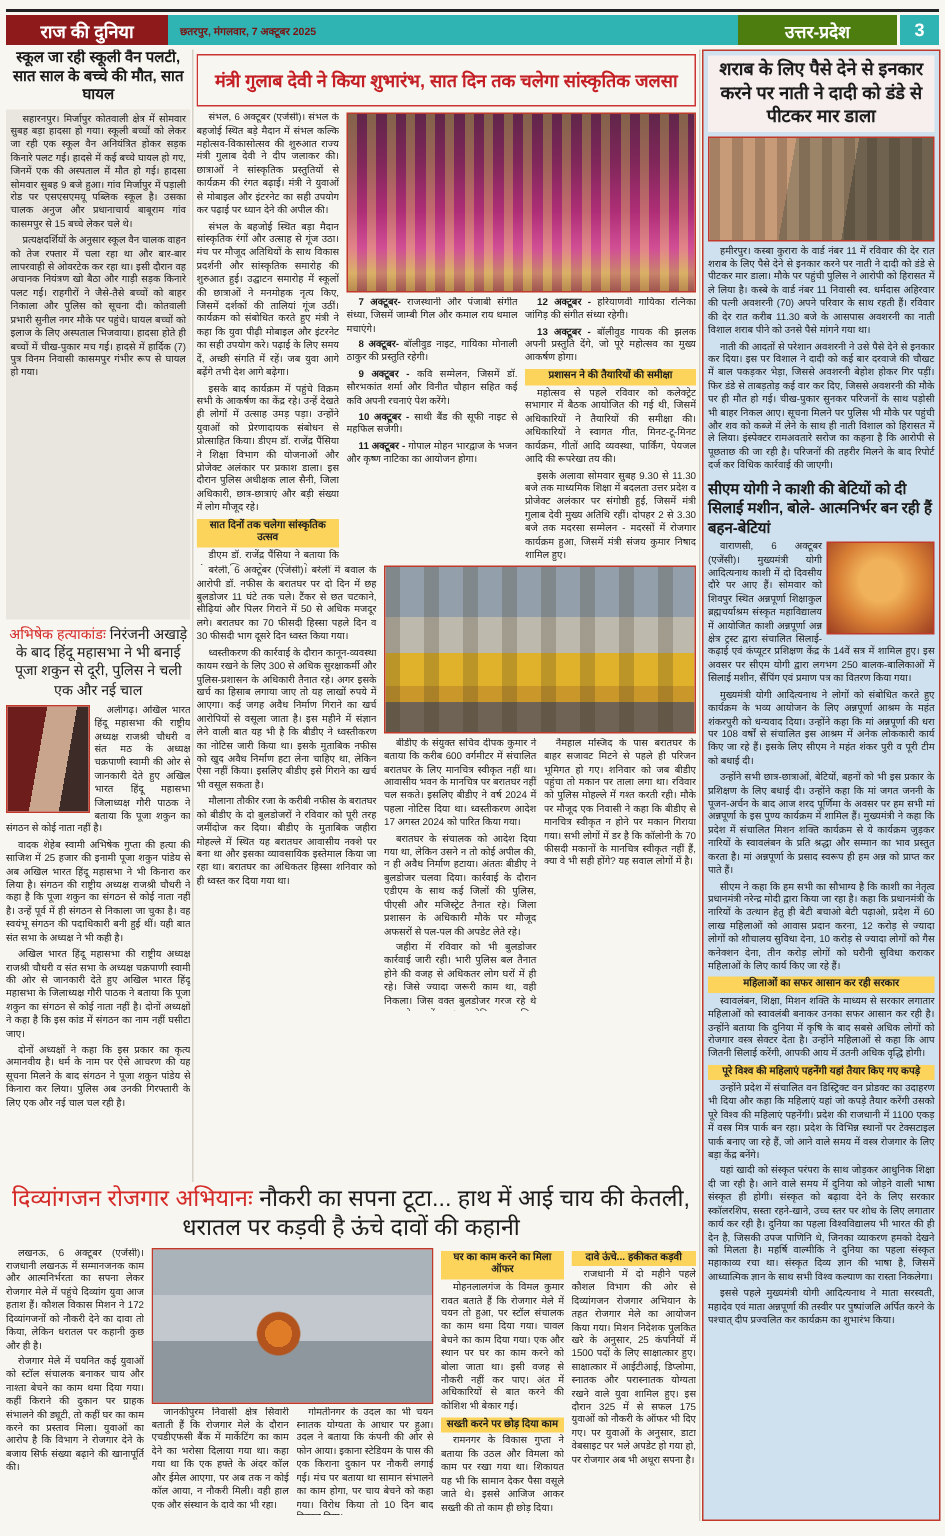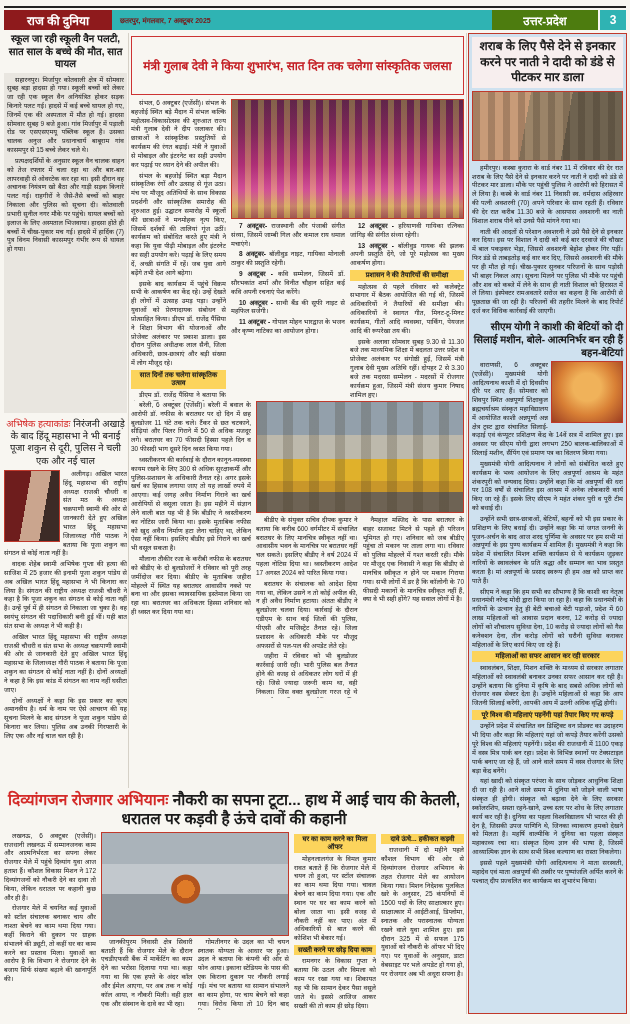--- a/index.html
+++ b/index.html
@@ -26,25 +26,25 @@
   .body-txt { font-size:6.5px; line-height:1.36; text-align:justify; color:#1c1c1c; }
   .body-txt p { text-indent:8px; margin-bottom:2px; }
   .subhead-y { display:block; background:#fcd45c; font-weight:bold; font-size:6.8px; text-align:center; padding:1px 2px; margin:2px 0; line-height:1.25; }
   .red { color:#d42a28; }
 
   
   .hl-school { font-size:10px; font-weight:bold; line-height:1.25; text-align:center; margin-bottom:2px; }
   .gray-panel { background:#e9e6e0; padding:3px; height:340px; overflow:hidden; }
   .hl-abhishek { font-size:9.5px; font-weight:normal; line-height:1.3; text-align:center; margin:5px 0 3px; }
   .hl-kalki { font-size:26px; font-weight:bold; line-height:1.05; text-align:center; letter-spacing:-0.5px; }
-  .sub-bar { border:1px solid #cc3333; color:#c41f25; font-weight:bold; font-size:12px; text-align:center; padding:20px 0; margin-top:3px; }
+  .sub-bar { border:1px solid #cc3333; color:#c41f25; font-weight:bold; font-size:12px; text-align:center; padding:8px 0; margin-top:3px; }
   .hl-bareli { font-size:15px; font-weight:bold; line-height:1.2; text-align:center; margin:5px 0 3px; }
-  .hl-divyang { font-size:15.5px; font-weight:bold; line-height:1.25; text-align:center; margin-bottom:3px; }
+  .hl-divyang { font-size:15.5px; font-weight:normal; line-height:1.25; text-align:center; margin-bottom:3px; }
   .hl-dadi { font-size:12px; font-weight:bold; line-height:1.3; text-align:center; background:#f7eeee; padding:2px 1px; }
-  .hl-yogi { font-size:10px; font-weight:bold; line-height:1.3; text-align:right; margin:4px 0 2px; }
+  .hl-yogi { font-size:10px; font-weight:bold; line-height:1.3; text-align:left; margin:4px 0 2px; }
 
   
   .photo { border:1px solid #c0392b; }
   .ph-stage { width:100%; height:120px;
     background-image:
       repeating-linear-gradient(90deg, rgba(238,196,118,.45) 0 6px, rgba(198,78,140,.35) 6px 13px),
       linear-gradient(180deg,#2a1026 0%,#5c1240 28%,#a11d6b 55%,#d84f9a 76%,#caa05a 90%,#8a5a2e 100%);
     background-blend-mode:normal; }
   .ph-grandma { width:100%; height:70px; margin:3px 0;
     background-image:

